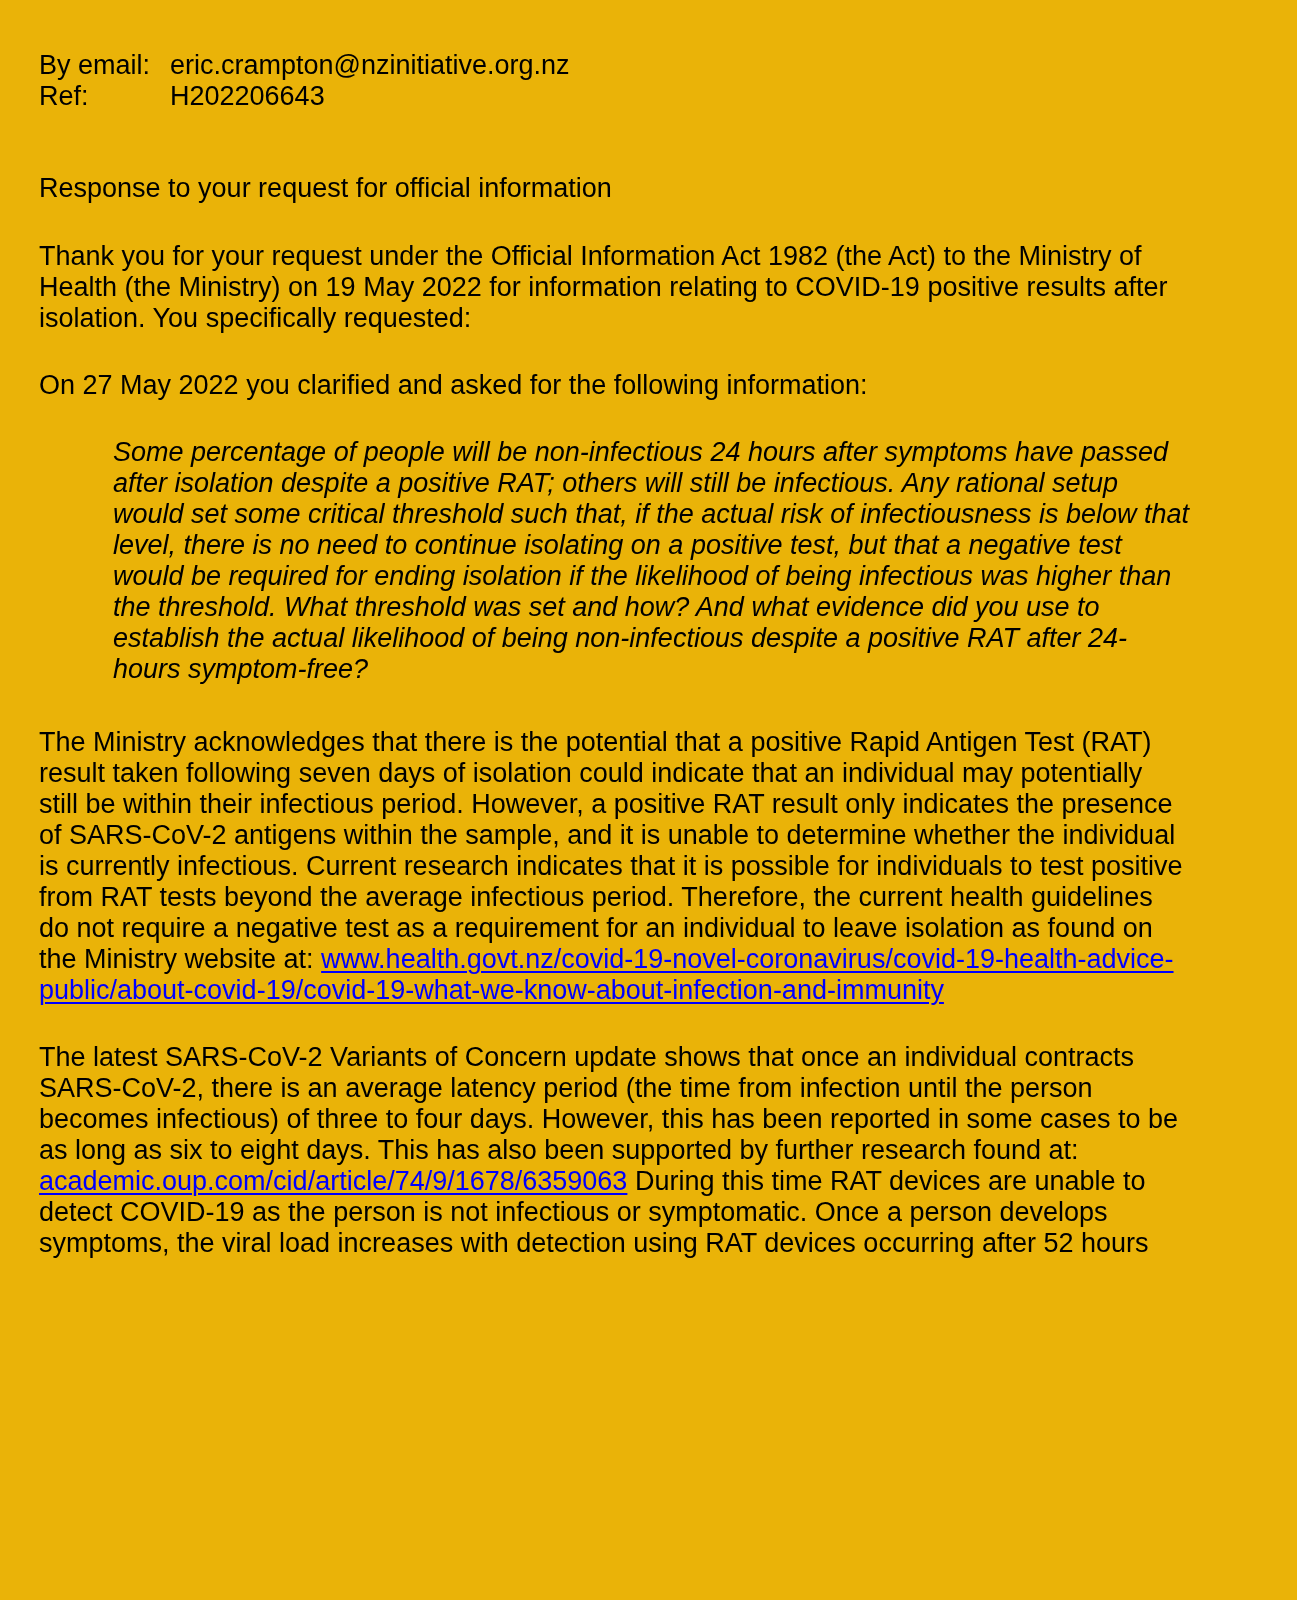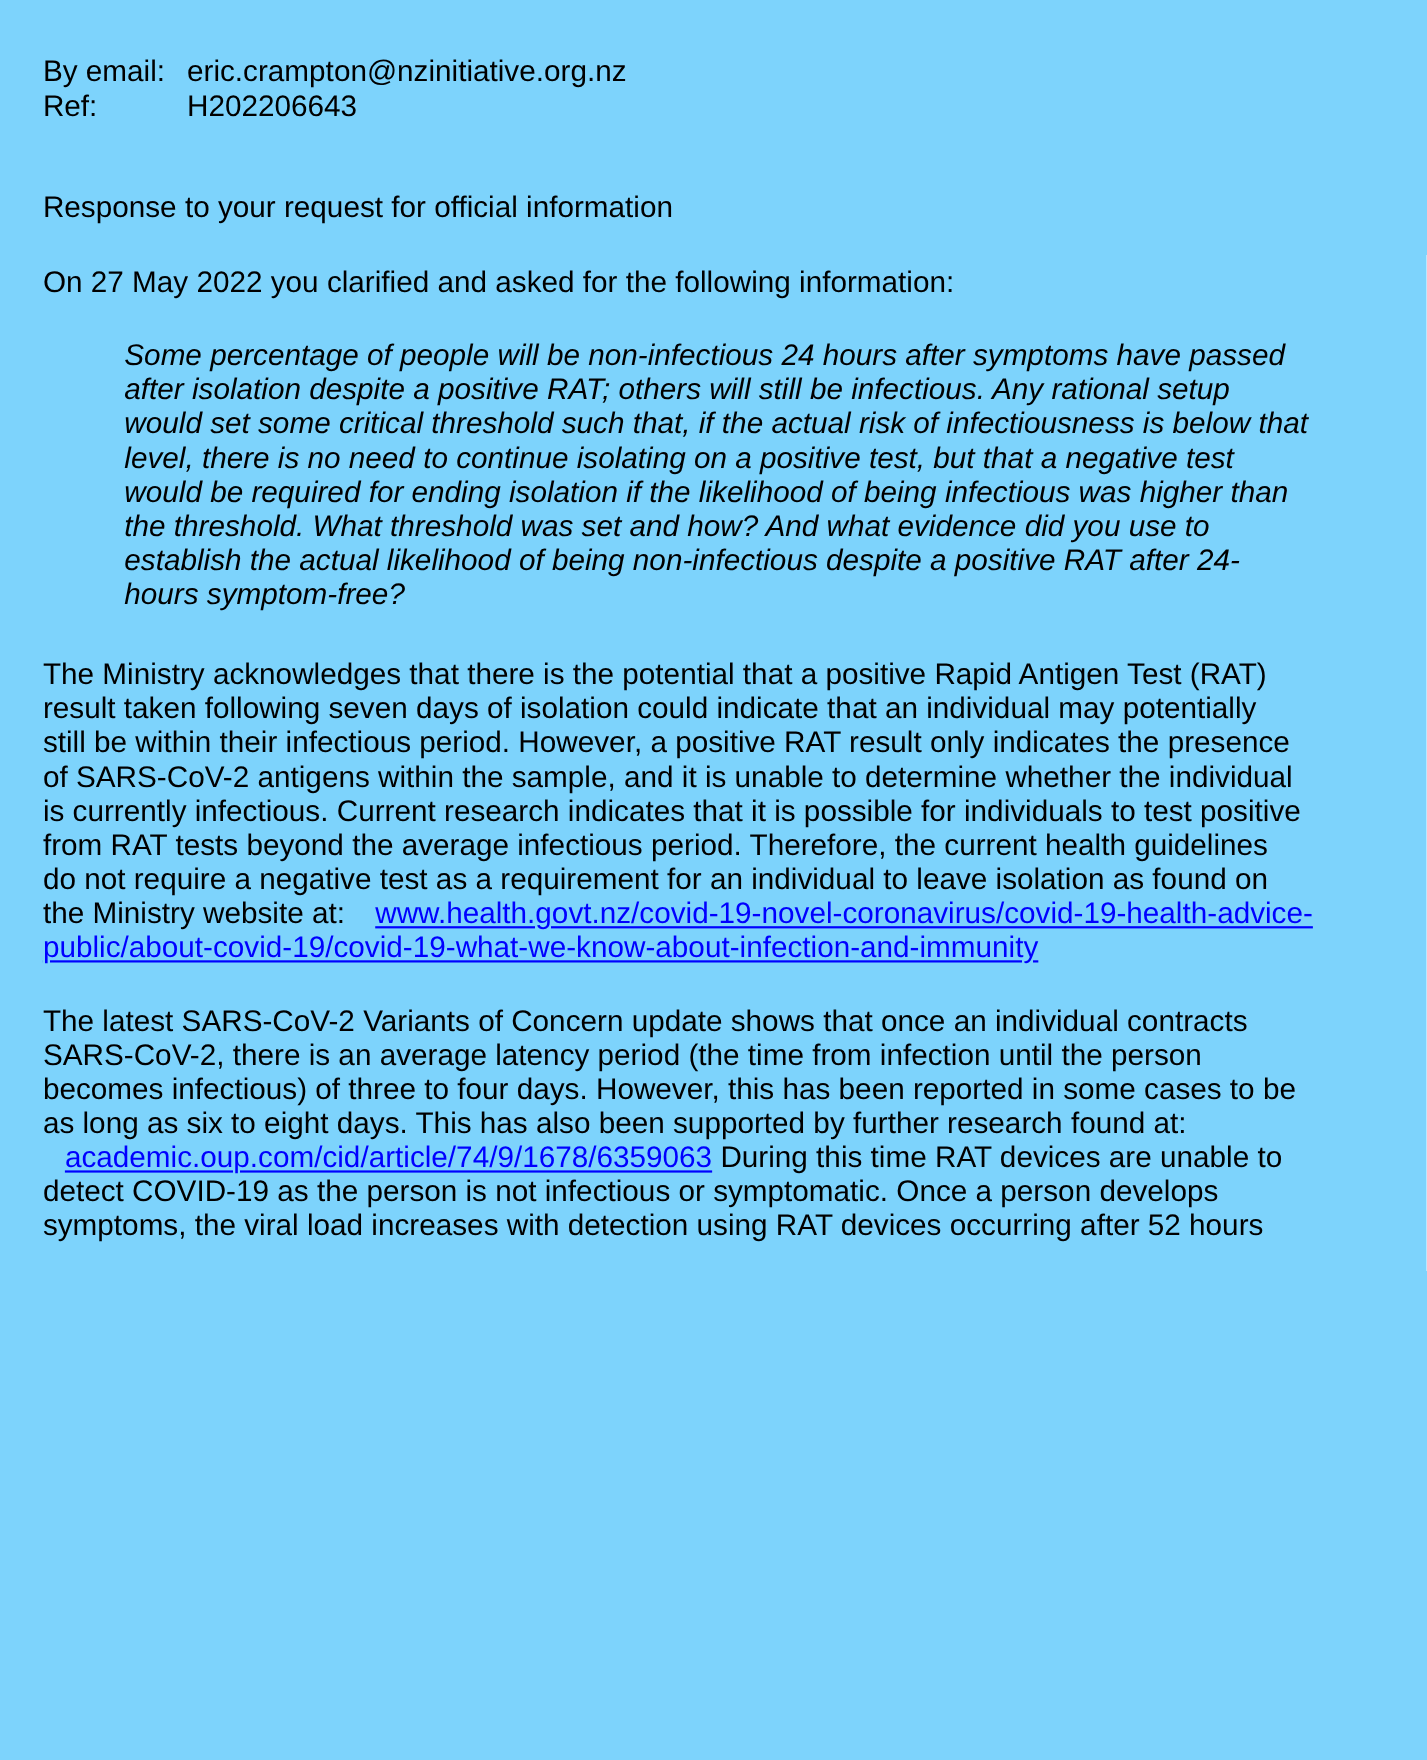--- a/index.html
+++ b/index.html
@@ -5,21 +5,21 @@
   html, body {
     margin: 0;
     padding: 0;
     background: #ffffff;
   }
   .page {
     position: relative;
     width: 1297px;
     height: 1600px;
     margin: 0 auto;
-    background: #7dd3fc;
+    background: #eab308;
     color: #000000;
     font-family: "Liberation Sans", "DejaVu Sans", sans-serif;
     font-size: 27px;
     line-height: 31px;
     box-sizing: border-box;
     padding: 50px 20px 0 39px;
     overflow: hidden;
   }
   .header-block {
     margin: 0 0 61px 0;
@@ -51,21 +51,20 @@
     font-style: italic;
     white-space: pre-line;
     max-width: 1110px;
   }
   a.doc-link {
     color: #0000FF;
     text-decoration: underline;
     text-decoration-thickness: 2px;
     text-underline-offset: 3px;
     cursor: pointer;
-    margin-left: 20px;
   }
 </style>
 </head>
 <body>
 
 <div class="page">
 
   <div class="header-block">
     <div class="header-row">
         <span class="header-label">By email:</span>
@@ -73,20 +72,23 @@
       </div>
     <div class="header-row">
         <span class="header-label">Ref:</span>
         <span class="header-value">H202206643</span>
       </div>
   </div>
 
 
   <p class="subject">Response to your request for official information</p>
 
+  <p class="body-para">Thank you for your request under the Official Information Act 1982 (the Act) to the Ministry of
+Health (the Ministry) on 19 May 2022 for information relating to COVID-19 positive results after
+isolation. You specifically requested:</p>
 
 
   <p class="body-para">On 27 May 2022 you clarified and asked for the following information:</p>
 
 
   <p class="quote-para">Some percentage of people will be non-infectious 24 hours after symptoms have passed
 after isolation despite a positive RAT; others will still be infectious. Any rational setup
 would set some critical threshold such that, if the actual risk of infectiousness is below that
 level, there is no need to continue isolating on a positive test, but that a negative test
 would be required for ending isolation if the likelihood of being infectious was higher than

